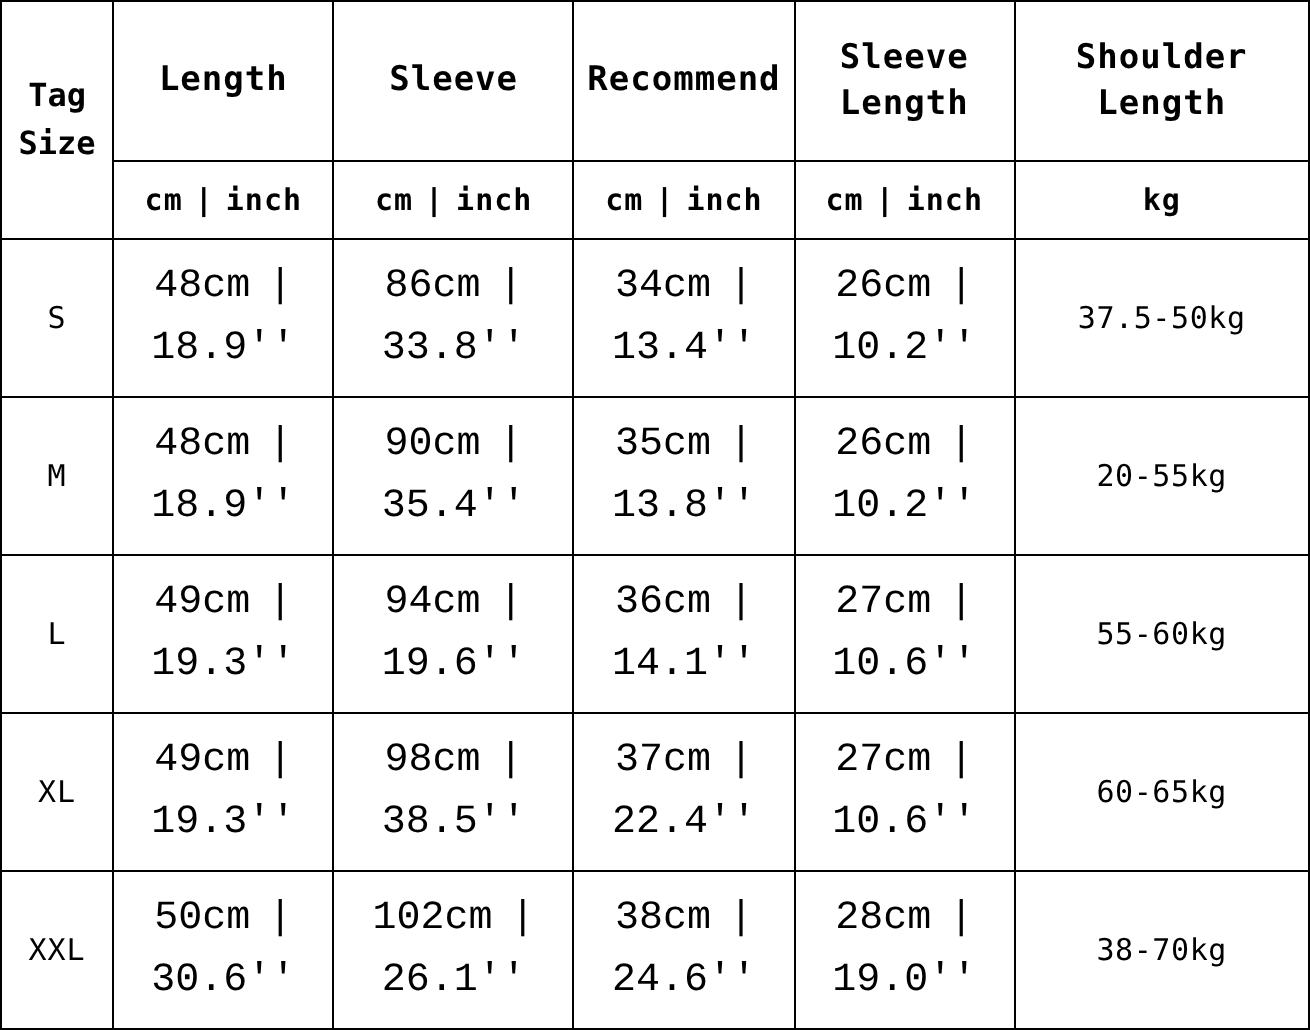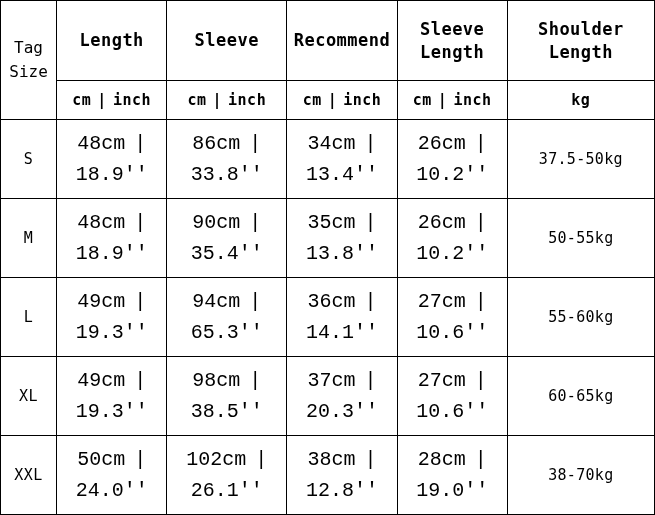--- a/index.html
+++ b/index.html
@@ -40,21 +40,21 @@
 
   .hdr-cell {
     font-family: "DejaVu Sans Mono", monospace;
     font-size: 17px;
     font-weight: bold;
     letter-spacing: 0.5px;
     line-height: 1.35;
   }
   .tag-head {
     font-size: 16px;
-    font-weight: normal;
+    font-weight: bold;
     line-height: 1.5;
     text-align: left;
     padding-left: 9px;
   }
   .tag-head .ln { display: block; }
   .unit-cell {
     font-size: 15px;
     font-weight: bold;
     letter-spacing: 0.5px;
   }
@@ -165,32 +165,32 @@
         <span class="l2">35.4''</span>
       </td>
       <td class="meas-cell">
         <span class="l1"><span>35cm</span><span class="bar">|</span></span>
         <span class="l2">13.8''</span>
       </td>
       <td class="meas-cell">
         <span class="l1"><span>26cm</span><span class="bar">|</span></span>
         <span class="l2">10.2''</span>
       </td>
-      <td class="weight-cell">50-55kg</td>
+      <td class="weight-cell">20-55kg</td>
     </tr>
 
     <tr class="data-row">
       <td class="tag-cell">L</td>
       <td class="meas-cell">
         <span class="l1"><span>49cm</span><span class="bar">|</span></span>
         <span class="l2">19.3''</span>
       </td>
       <td class="meas-cell">
         <span class="l1"><span>94cm</span><span class="bar">|</span></span>
-        <span class="l2">65.3''</span>
+        <span class="l2">19.6''</span>
       </td>
       <td class="meas-cell">
         <span class="l1"><span>36cm</span><span class="bar">|</span></span>
         <span class="l2">14.1''</span>
       </td>
       <td class="meas-cell">
         <span class="l1"><span>27cm</span><span class="bar">|</span></span>
         <span class="l2">10.6''</span>
       </td>
       <td class="weight-cell">55-60kg</td>
@@ -201,42 +201,42 @@
       <td class="meas-cell">
         <span class="l1"><span>49cm</span><span class="bar">|</span></span>
         <span class="l2">19.3''</span>
       </td>
       <td class="meas-cell">
         <span class="l1"><span>98cm</span><span class="bar">|</span></span>
         <span class="l2">38.5''</span>
       </td>
       <td class="meas-cell">
         <span class="l1"><span>37cm</span><span class="bar">|</span></span>
-        <span class="l2">20.3''</span>
+        <span class="l2">22.4''</span>
       </td>
       <td class="meas-cell">
         <span class="l1"><span>27cm</span><span class="bar">|</span></span>
         <span class="l2">10.6''</span>
       </td>
       <td class="weight-cell">60-65kg</td>
     </tr>
 
     <tr class="data-row">
       <td class="tag-cell">XXL</td>
       <td class="meas-cell">
         <span class="l1"><span>50cm</span><span class="bar">|</span></span>
-        <span class="l2">24.0''</span>
+        <span class="l2">30.6''</span>
       </td>
       <td class="meas-cell">
         <span class="l1"><span>102cm</span><span class="bar">|</span></span>
         <span class="l2">26.1''</span>
       </td>
       <td class="meas-cell">
         <span class="l1"><span>38cm</span><span class="bar">|</span></span>
-        <span class="l2">12.8''</span>
+        <span class="l2">24.6''</span>
       </td>
       <td class="meas-cell">
         <span class="l1"><span>28cm</span><span class="bar">|</span></span>
         <span class="l2">19.0''</span>
       </td>
       <td class="weight-cell">38-70kg</td>
     </tr>
   </tbody>
 </table>
 

